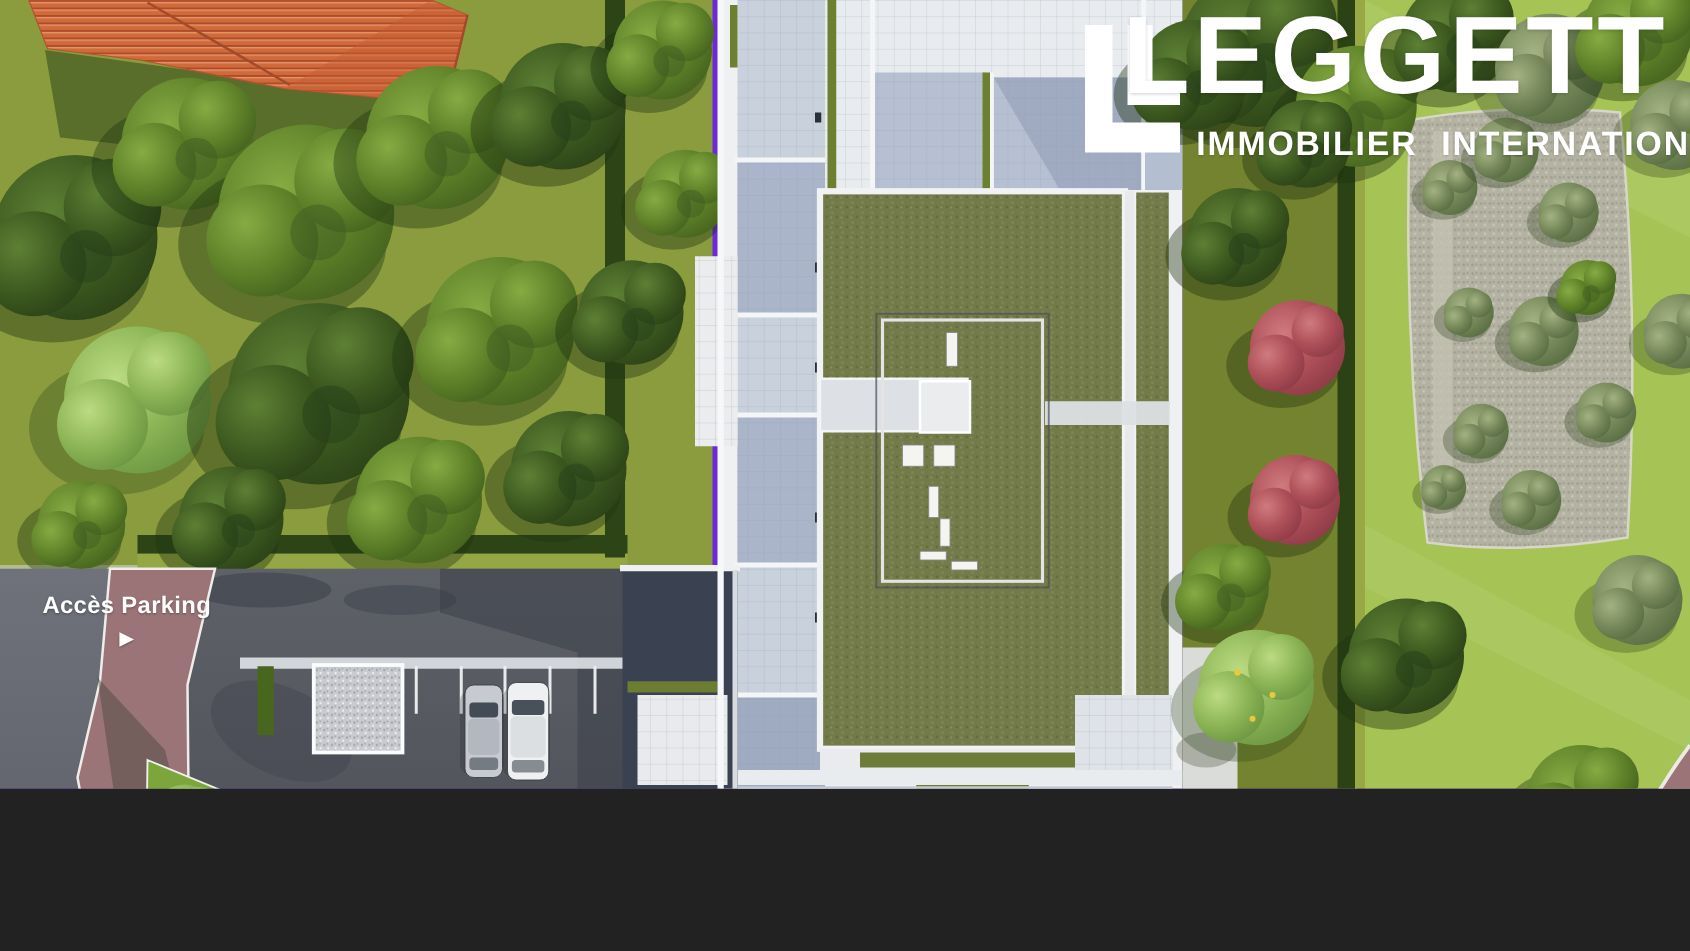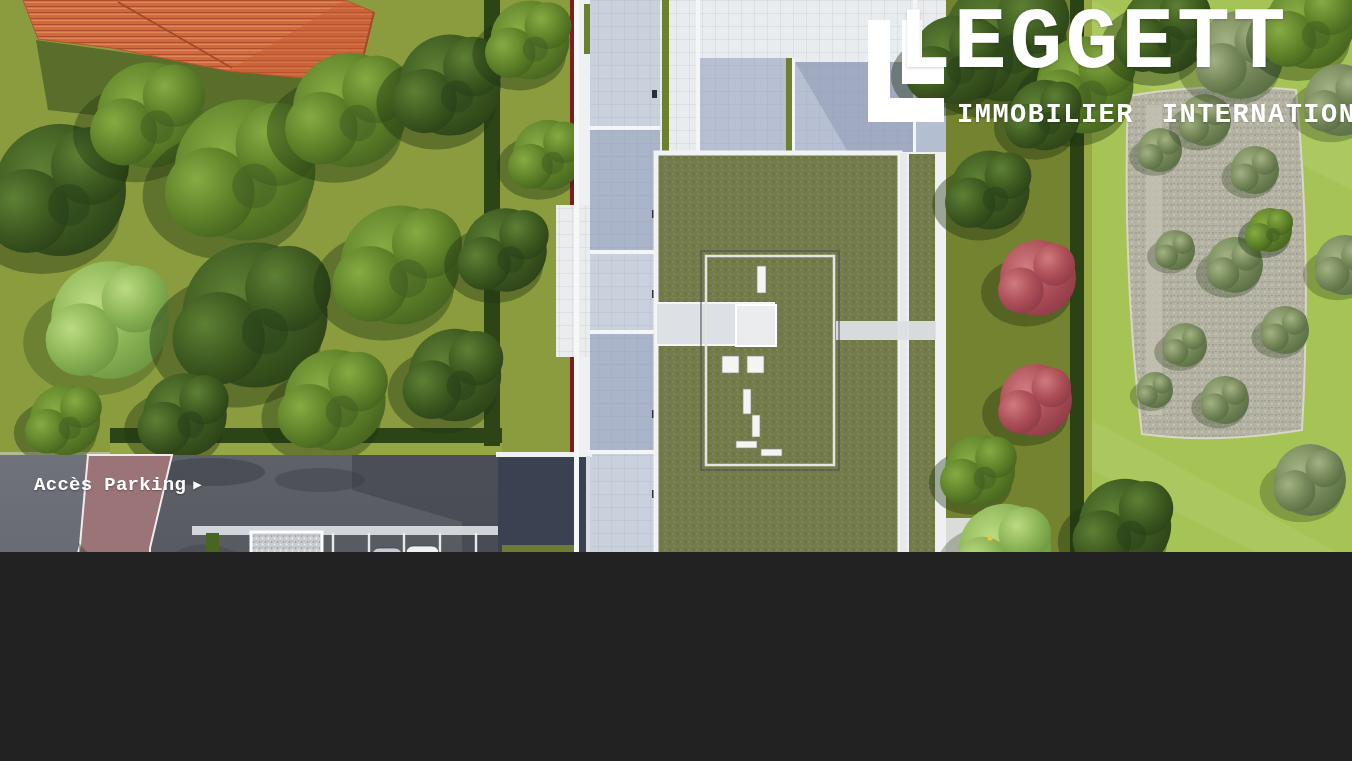--- a/index.html
+++ b/index.html
@@ -1,31 +1,31 @@
 <!DOCTYPE html>
 <html><head>
 <meta charset="utf-8">
 <style>
   html,body{margin:0;padding:0;background:#222;}
-  .stage{position:relative;width:1352px;height:552px;overflow:hidden;
-         background:#7f1d1d;font-family:Liberation Mono, monospace;}
+  .stage{position:relative;width:1352px;height:631px;overflow:hidden;
+         background:#6d28d9;font-family:Liberation Sans, sans-serif;}
   .stage svg.scene{position:absolute;left:0;top:0;display:block;}
   
   .logo{position:absolute;top:12px;left:856px;width:492px;height:134px;color:#fff;}
   .logo .mark{position:absolute;left:10px;top:6px;}
   .logo .word{position:absolute;left:42px;top:-12px;font-size:88px;font-weight:bold;
               letter-spacing:3px;line-height:1;white-space:nowrap;
               text-shadow:0 1px 3px rgba(0,0,0,.18);}
   .logo .sub{position:absolute;left:101px;top:88px;font-size:27px;font-weight:bold;
              letter-spacing:1.5px;word-spacing:10px;white-space:nowrap;
              text-shadow:0 1px 2px rgba(0,0,0,.18);}
   
   .acces{position:absolute;left:34px;top:474px;color:#fff;font-size:19px;font-weight:bold;
          letter-spacing:.3px;display:flex;align-items:center;gap:7px;
-         text-shadow:0 1px 2px rgba(0,0,0,.35);}
+         text-shadow:0 1px 2px rgba(0,0,0,.35);flex-direction:column;}
   .acces .arrow{font-size:14px;line-height:1;}
 </style>
 </head>
 <body>
 
 <div class="stage">
 
 <svg class="scene" width="1352" height="761" viewBox="0 0 1352 761">
   <defs>
     <radialGradient id="gDark" cx="35%" cy="35%" r="75%">

